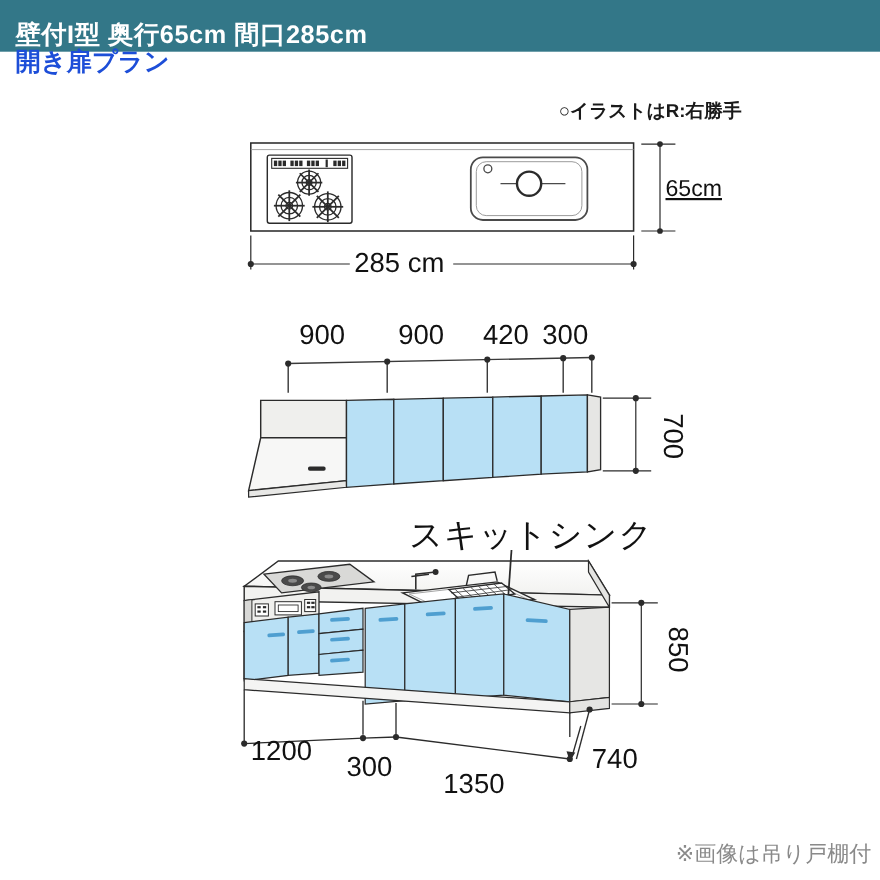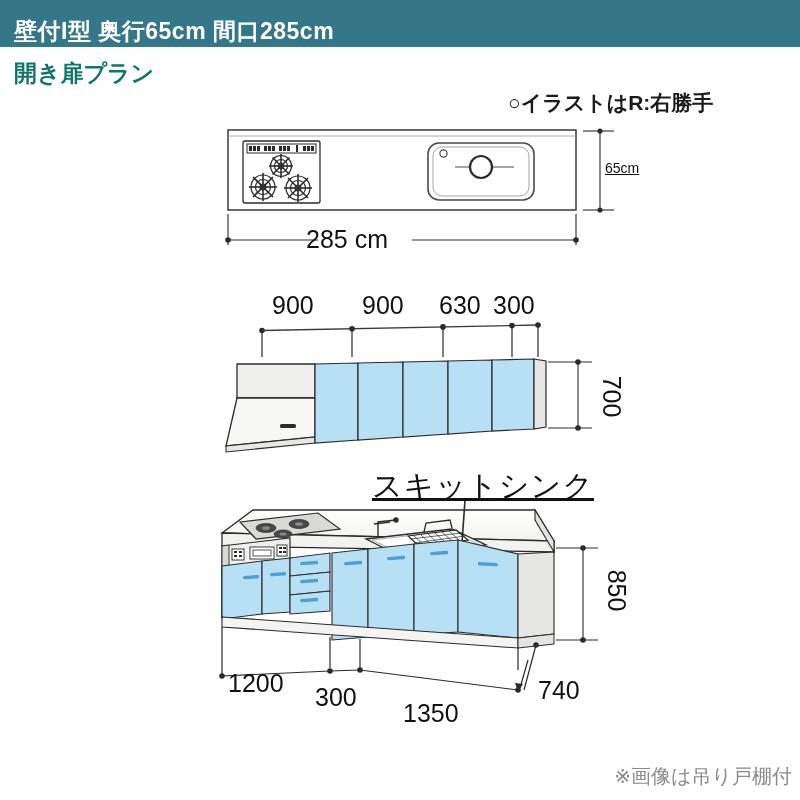--- a/index.html
+++ b/index.html
@@ -30,67 +30,66 @@
     color: #ffffff;
     font-size: 23px;
     font-weight: bold;
     letter-spacing: 0.5px;
     padding-left: 14px;
     white-space: nowrap;
   }
 
   #subtitle {
     position: absolute;
-    left: 14px; top: 58px;
+    left: 14px; top: 41px;
     font-size: 23px;
     font-weight: bold;
-    color: #0f766e;
+    color: #1d4ed8;
     white-space: nowrap;
   }
 
   
   #handedness-note {
     position: absolute;
     left: 508px; top: 89px;
-    font-size: 21px;
+    font-size: 17px;
     font-weight: bold;
     color: #1a1a1a;
     white-space: nowrap;
   }
 
   
   .svg-layer {
     position: absolute;
     left: 0; top: 0;
     width: 800px; height: 800px;
     pointer-events: none;
   }
 
   .dimlabel {
     position: absolute;
     font-size: 25px;
     color: #111111;
     white-space: nowrap;
     font-family: "Liberation Sans", "DejaVu Sans", sans-serif;
   }
-  .dimlabel.sm { font-size: 14px; text-decoration: underline; }
+  .dimlabel.sm { font-size: 21px; text-decoration: underline; }
   .dimlabel.rot {
     transform-origin: 50% 50%;
     transform: rotate(90deg);
   }
 
   #sink-callout-label {
     position: absolute;
     left: 372px; top: 466px;
     font-size: 30px;
     font-weight: normal;
     color: #111111;
     white-space: nowrap;
     letter-spacing: 1px;
-    text-decoration: underline;
   }
 
   #footnote {
     position: absolute;
     right: 8px; bottom: 10px;
     font-size: 20px;
     color: #8a8a8a;
     white-space: nowrap;
   }
 </style>
@@ -374,25 +373,25 @@
 
       <line x1="528" y1="660" x2="520" y2="688"></line>
       <line x1="536" y1="645" x2="524" y2="690"></line>
       <circle cx="536" cy="645" r="2.8" fill="#2b2b2b" stroke="none"></circle>
       <polygon points="518,692 515,683 523,684" fill="#2b2b2b" stroke="none"></polygon>
     </g>
   </g>
 </svg>
 
 <div class="dimlabel sm" style="left:605px; top:160px;">65cm</div>
-<div class="dimlabel" style="left:306px; top:225px;">285 cm</div>
+<div class="dimlabel" style="left:322px; top:225px;">285 cm</div>
 
 <div class="dimlabel" style="left:272px; top:291px;">900</div>
 <div class="dimlabel" style="left:362px; top:291px;">900</div>
-<div class="dimlabel" style="left:439px; top:291px;">630</div>
+<div class="dimlabel" style="left:439px; top:291px;">420</div>
 <div class="dimlabel" style="left:493px; top:291px;">300</div>
 
 <div class="dimlabel rot" style="left:585px; top:382px; width:52px; text-align:center;">700</div>
 
 <div id="sink-callout-label">スキットシンク</div>
 
 <div class="dimlabel rot" style="left:590px; top:576px; width:52px; text-align:center;">850</div>
 
 <div class="dimlabel" style="left:228px; top:669px;text-align:center;">1200</div>
 <div class="dimlabel" style="left:315px; top:683px;">300</div>

